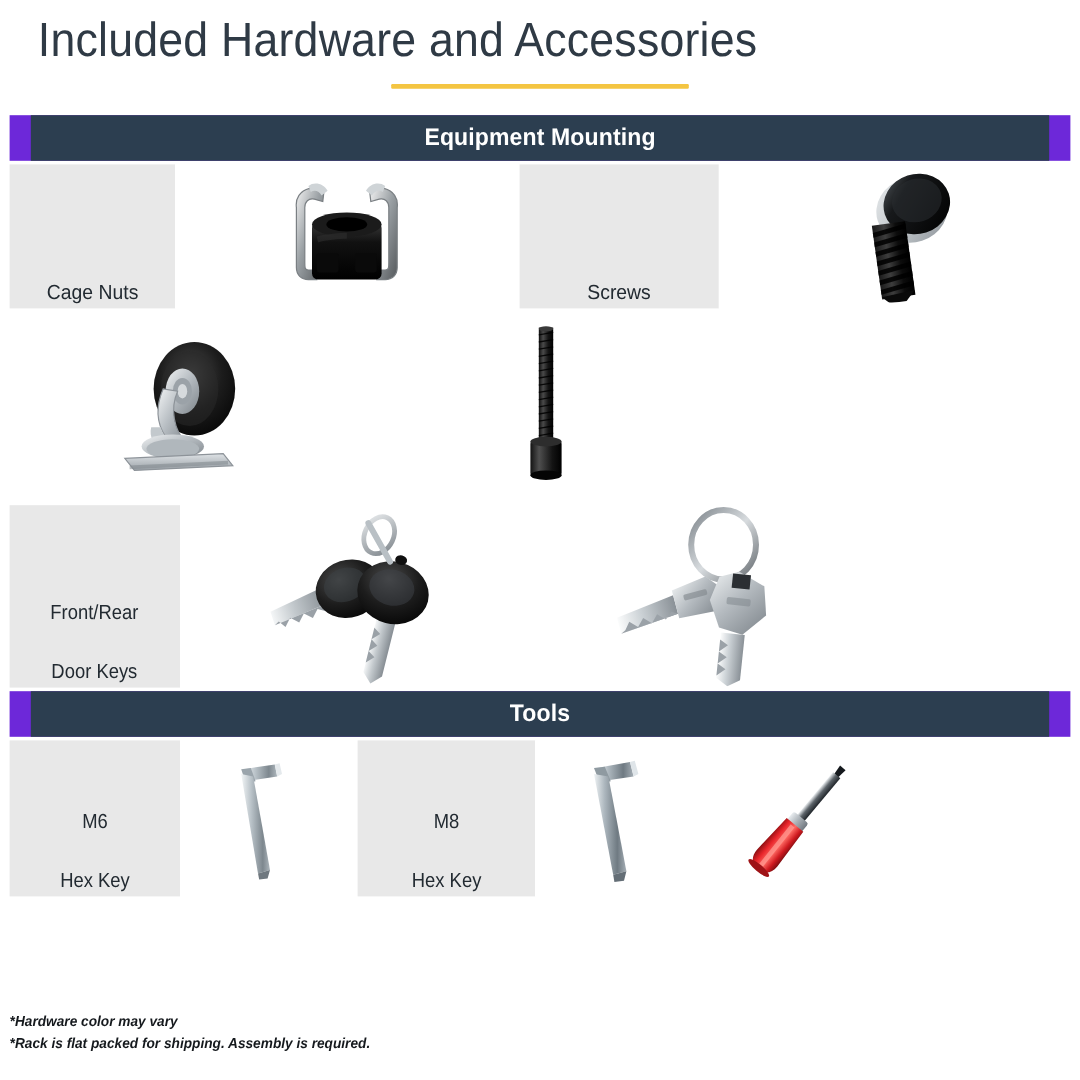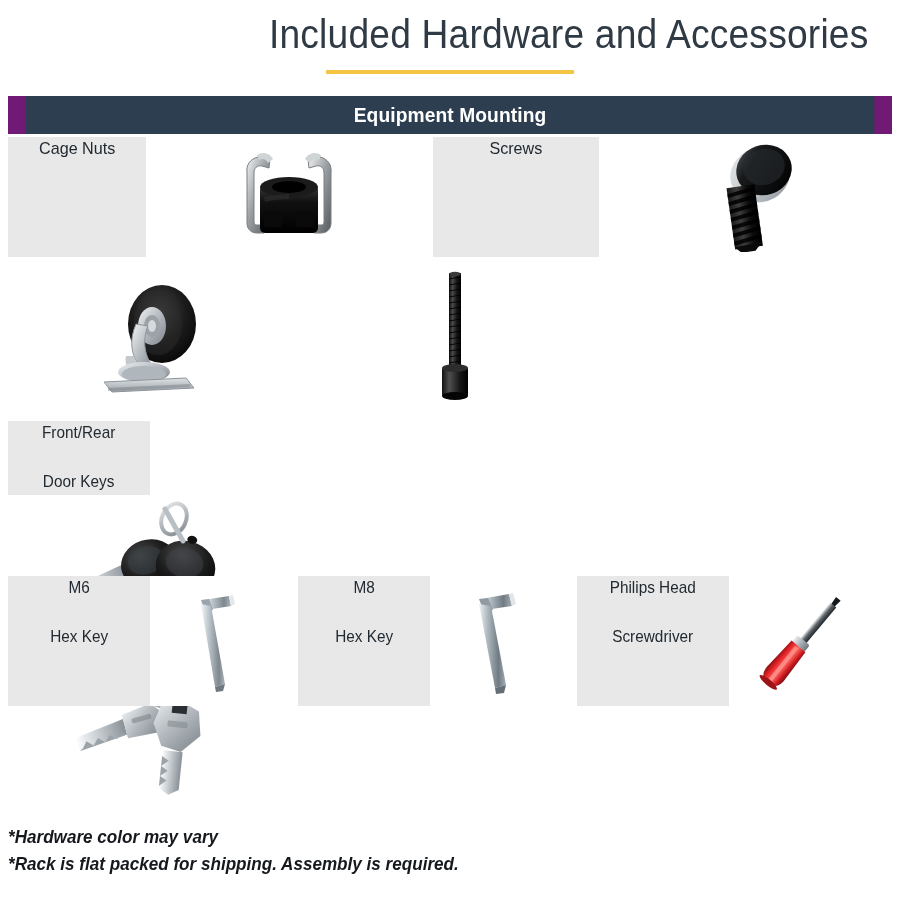--- a/index.html
+++ b/index.html
@@ -17,21 +17,21 @@
   .page {
     position: relative;
     width: 900px;
     height: 900px;
     box-sizing: border-box;
   }
 
   
   .title-block {
     padding-top: 12px;
-    text-align: right;
+    text-align: left;
   }
   .page-title {
     font-family: "Liberation Sans", sans-serif;
     font-weight: 300;
     font-size: 40px;
     letter-spacing: 0.2px;
     color: #2f3a45;
     line-height: 1.1;
     transform: scaleX(0.93);
     transform-origin: center;
@@ -58,39 +58,38 @@
     text-align: center;
     font-weight: bold;
     font-size: 20px;
     letter-spacing: 0.1px;
     height: 38px;
     line-height: 38px;
     transform: scaleX(0.96);
     transform-origin: center;
   }
   .section-bar-wrap {
-    background: #701a75;
+    background: #6d28d9;
   }
   .row {
     display: flex;
     width: 100%;
   }
   .row + .row {
     margin-top: 3px;
-    flex-direction: column;
   }
   .section-body {
     margin-top: 3px;
     margin-bottom: 3px;
   }
 
   .cell-label {
     background: #e8e8e8;
     display: flex;
-    align-items: flex-start;
+    align-items: flex-end;
     justify-content: center;
     text-align: center;
     font-size: 17px;
     font-weight: 400;
     color: #222a31;
     line-height: 1.45;
     transform-origin: center;
   }
   .cell-label span {
     display: block;
@@ -108,37 +107,37 @@
 
   
   .w-label-a { width: 142px; }
   .w-img-a   { width: 296px; }
   .w-label-b { width: 172px; }
   .w-img-b   { width: 302px; }
 
   
   .w-t-label { width: 142px; }
   .w-t-img   { width: 148px; }
-  .w-t-label2{ width: 132px; }
+  .w-t-label2{ width: 148px; }
   .w-t-img2  { width: 147px; }
   .w-t-label3{ width: 152px; }
   .w-t-img3  { width: 147px; }
 
   .h-row-1 { height: 120px; }
   .h-row-2 { height: 158px; }
   .h-row-3 { height: 152px; }
   .h-row-4 { height: 130px; }
 
   
   .footnotes {
     position: absolute;
     left: 8px;
     bottom: 22px;
     font-style: italic;
-    font-size: 18px;
+    font-size: 12px;
     color: #15191d;
     line-height: 1.5;
     font-weight: 600;
   }
   .footnotes div { transform: scaleX(0.95); transform-origin: left center; }
 </style>
 </head>
 <body>
 
 <div class="page">
@@ -405,20 +404,23 @@
                 <path d="M101 56 L116 56 L116 68 L101 68 Z" fill="#2b2f33"></path>
               </g>
             </svg>
           </div>
         </div>
 
       </div>
     </div>
 
     <div class="section">
+      <div class="section-bar-wrap">
+        <div class="section-bar">Tools</div>
+      </div>
       <div class="section-body">
 
         <div class="row h-row-4">
           <div class="cell-label w-t-label">
             <span><span>M6</span><br><span>Hex Key</span></span>
           </div>
           <div class="cell-img w-t-img">
             <svg width="70" height="110" viewBox="0 0 70 110">
               <defs>
                 <linearGradient id="hk1" x1="0" y1="0" x2="1" y2="0">
@@ -450,23 +452,20 @@
                   <stop offset="72%" stop-color="#6f7a82"></stop>
                   <stop offset="100%" stop-color="#a5aeb5"></stop>
                 </linearGradient>
               </defs>
               <path d="M13 14 L41 9 L44 21 L17 25 Z" fill="url(#hk2)"></path>
               <path d="M41 9 L44 21 L48 19 L45 8 Z" fill="#dfe5e9"></path>
               <path d="M11 14 L20 13 L25 25 L16 27 Z" fill="#8f9aa1"></path>
               <path d="M11 19 L23 21 L38 100 L27 103 Z" fill="url(#hk2)"></path>
               <path d="M27 103 L38 100 L36 108 L28 109 Z" fill="#646e76"></path>
             </svg>
-          </div>
-          <div class="cell-label w-t-label3">
-            <span><span>Philips Head</span><br><span>Screwdriver</span></span>
           </div>
           <div class="cell-img w-t-img3">
             <svg width="110" height="115" viewBox="0 0 110 115">
               <defs>
                 <linearGradient id="sdHandle" x1="0" y1="0" x2="1" y2="0">
                   <stop offset="0%" stop-color="#8a0f12"></stop>
                   <stop offset="25%" stop-color="#e8242a"></stop>
                   <stop offset="55%" stop-color="#ff6b64"></stop>
                   <stop offset="80%" stop-color="#cf1a20"></stop>
                   <stop offset="100%" stop-color="#7d0e11"></stop>

